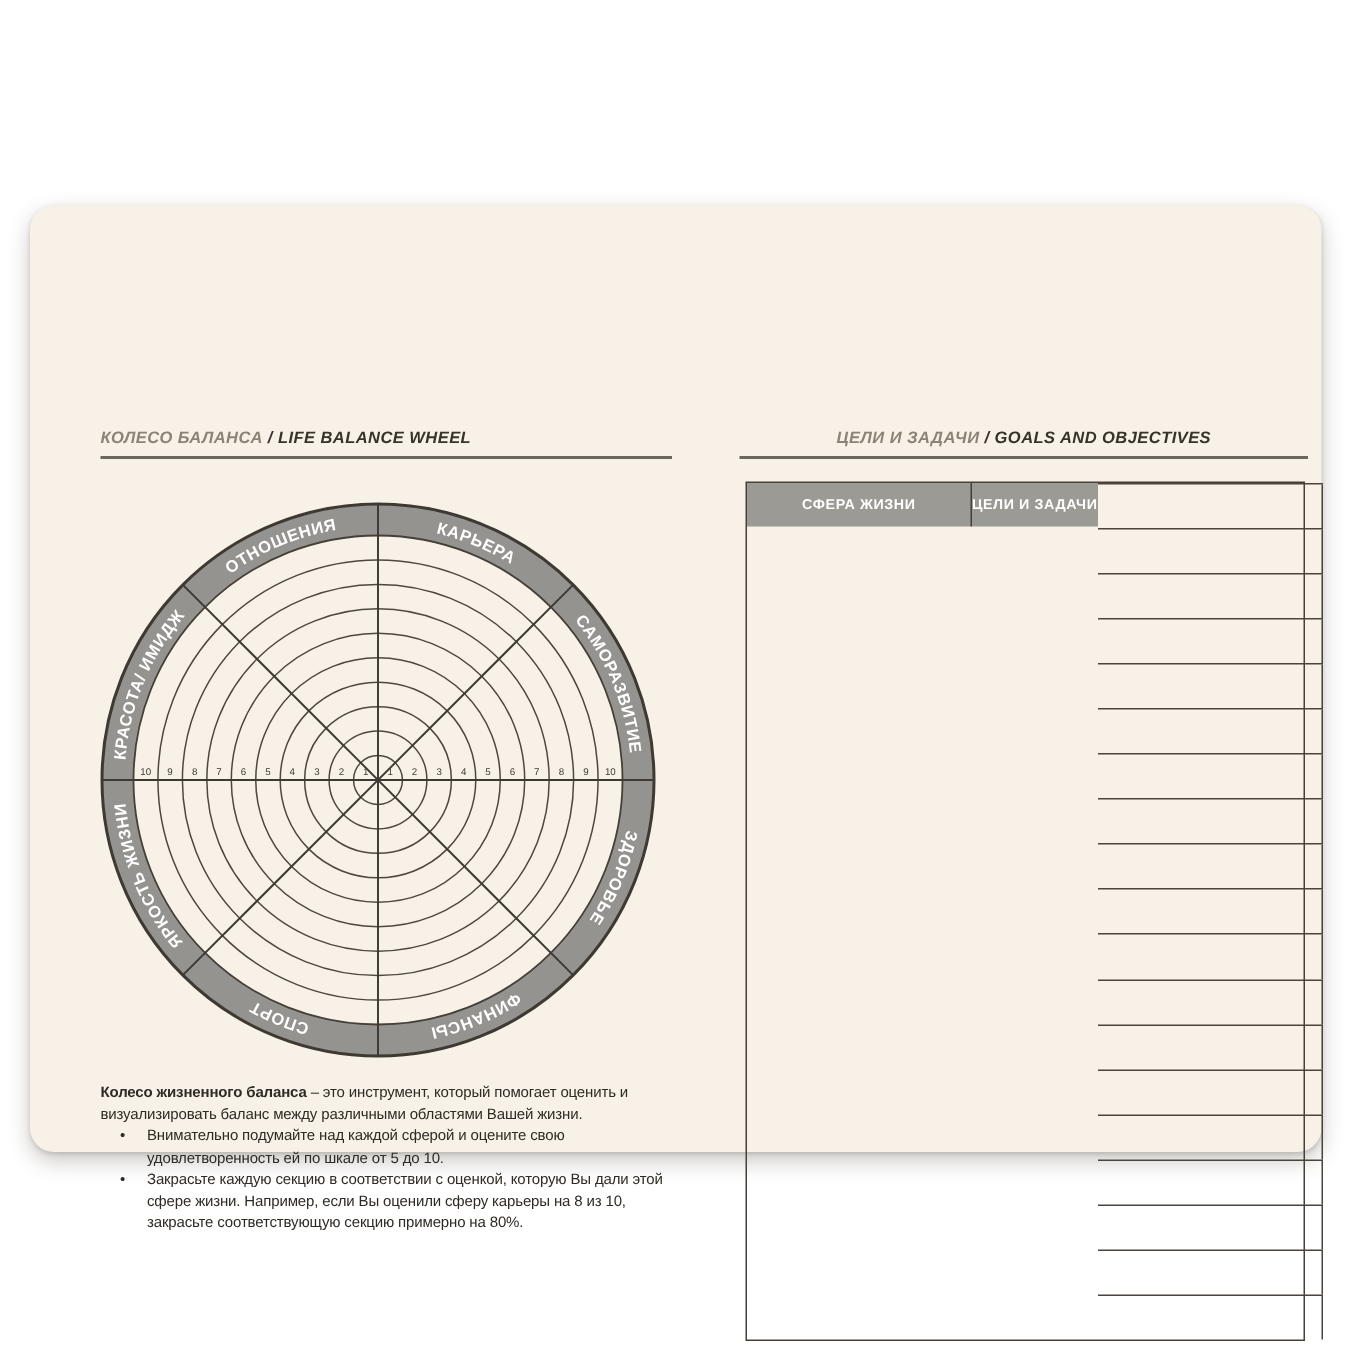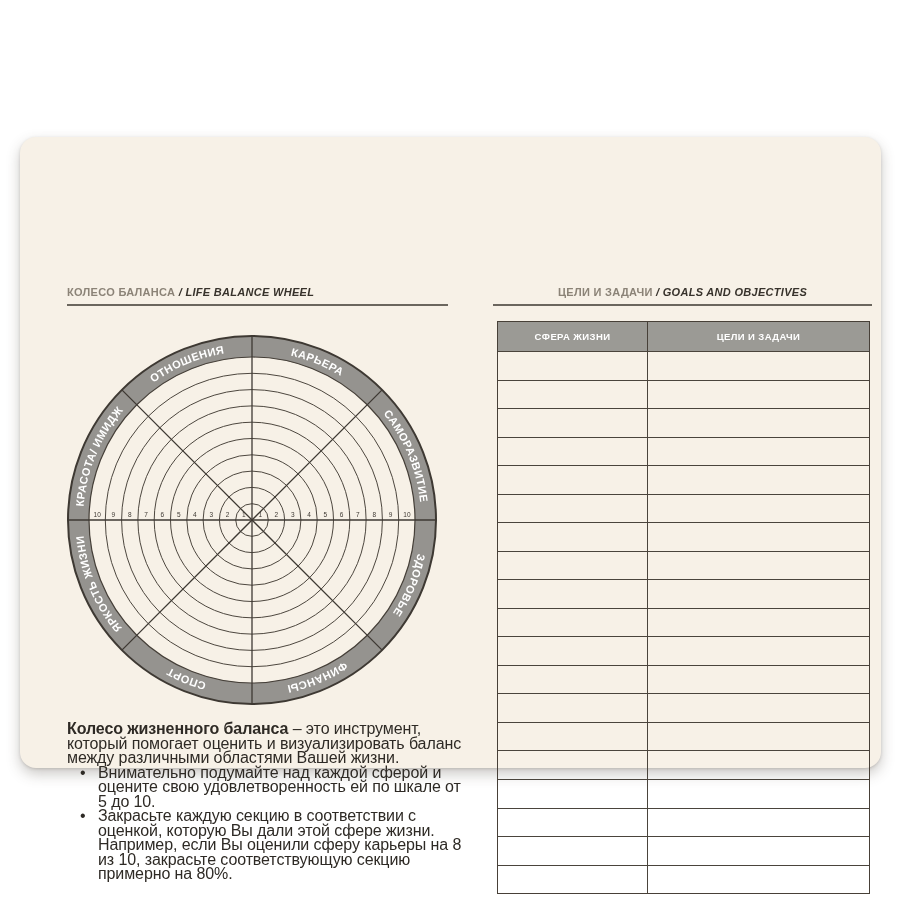--- a/index.html
+++ b/index.html
@@ -15,49 +15,49 @@
     box-shadow:0 6px 14px rgba(70,62,50,0.28), 0 1px 3px rgba(70,62,50,0.18);
   }
   
   .page-header {
     position:absolute; top:146px; height:21px; line-height:18px;
     border-bottom:2px solid #6b665e;
     font-size:11px; font-weight:bold; letter-spacing:0.3px; white-space:nowrap;
   }
   .page-header.left  { left:47px;  width:381px; text-align:left; }
   .page-header.right { left:473px; width:379px; text-align:center; }
-  .h-ru { color:#8b8377; }
+  .h-ru { color:#8b8377;font-style:italic; }
   .h-en { color:#37322b;font-style:italic; }
   
   .wheel-svg { position:absolute; left:37px; top:188px; }
   .sector-label {
     font-family:"Liberation Sans","DejaVu Sans",sans-serif;
     font-size:11px; font-weight:bold; letter-spacing:0.45px; fill:#ffffff;
   }
   .scale-num {
     font-family:"Liberation Sans","DejaVu Sans",sans-serif;
     font-size:6.5px; fill:#3e3933; text-anchor:middle;
   }
   .grid-circle { fill:none; stroke:#4d473f; stroke-width:1; }
   .spoke { stroke:#3e3933; stroke-width:1.3; }
   
   .desc {
     position:absolute; left:47px; top:585px; width:396px;
-    font-size:16px; line-height:14.5px; color:#2e2a25; letter-spacing:-0.1px;
+    font-size:10px; line-height:14.5px; color:#2e2a25; letter-spacing:-0.1px;
   }
   .desc p { margin:0; }
   .desc ul { margin:0; padding:0; list-style:none; }
   .desc li { position:relative; padding-left:31px; }
   .desc li::before { content:"\2022"; position:absolute; left:13px; top:0; }
   .intro-bold { font-weight:bold; }
   
   .goals-table {
     position:absolute; left:477px; top:184px; width:373px; height:573px;
     border:1.5px solid #474038; box-sizing:border-box;
-    display:flex; flex-direction:column;
+    display:flex; 
   }
   .gt-header {
     display:flex; height:29px; flex:none; background:#9b9a95;
   }
   .gt-header .gt-hcell {
     display:flex; align-items:center; justify-content:center;
     color:#ffffff; font-size:9.5px; font-weight:bold; letter-spacing:0.4px;
     box-sizing:border-box;
   }
   .gt-hcell.c1 { width:150px; border-right:1.5px solid #474038; }

